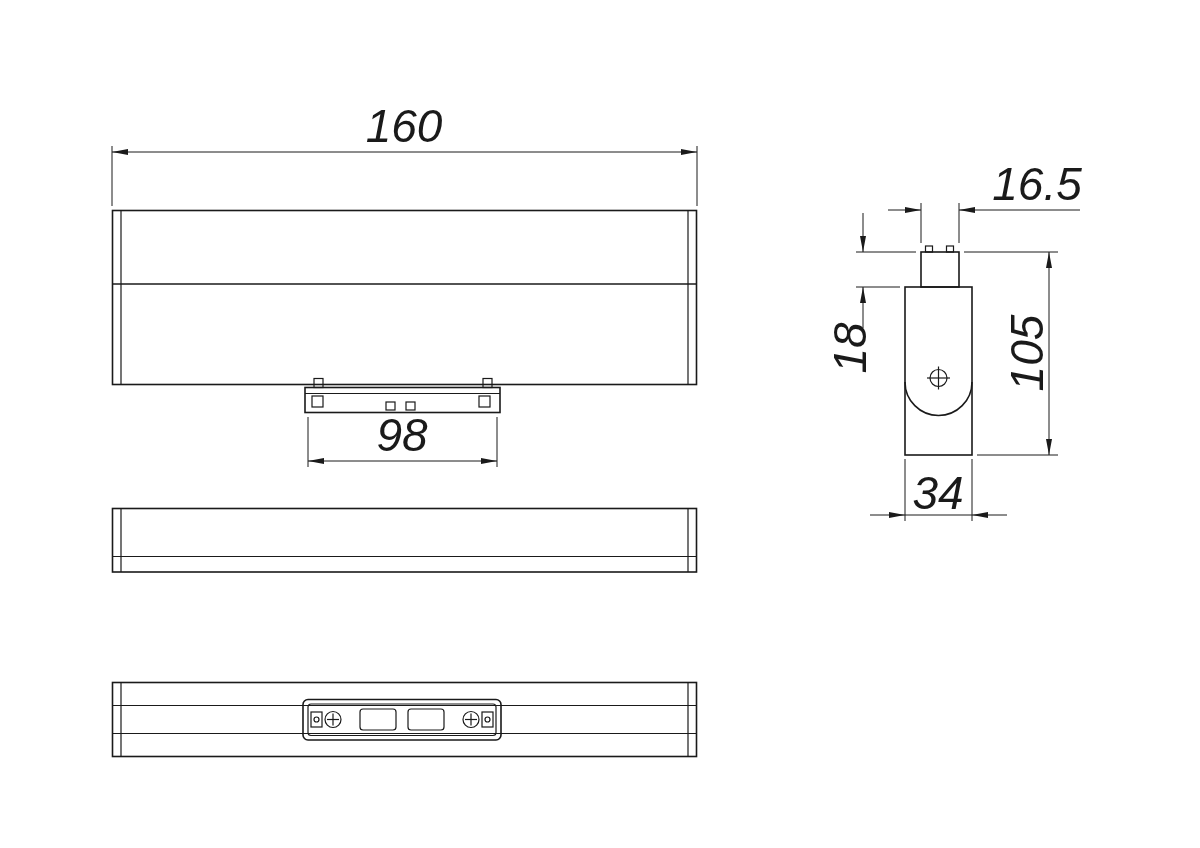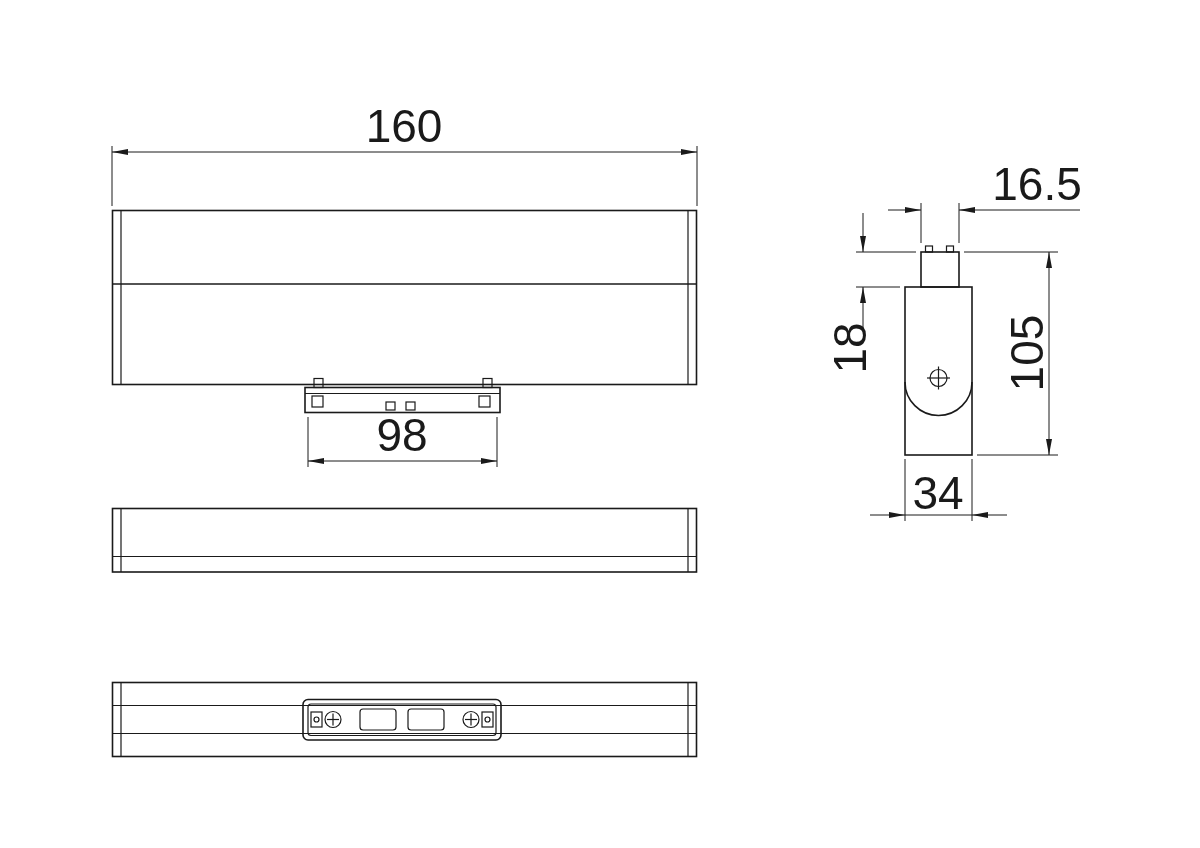--- a/index.html
+++ b/index.html
@@ -7,20 +7,21 @@
     padding: 0;
     background: #ffffff;
     font-family: "Liberation Sans", sans-serif;
   }
   .page {
     width: 1200px;
     height: 848px;
     background: #ffffff;
     position: relative;
     overflow: hidden;
+    font-style: italic;
   }
   svg { display: block; }
   .outline   { fill: none; stroke: #1a1a1a; stroke-width: 1.6; }
   .detail    { fill: none; stroke: #1a1a1a; stroke-width: 1.2; }
   .dimline   { fill: none; stroke: #1a1a1a; stroke-width: 1; }
   .dim-text  { font-family: "Liberation Sans", sans-serif; font-size: 46px; fill: #1a1a1a; }
 </style>
 </head>
 <body>
 

